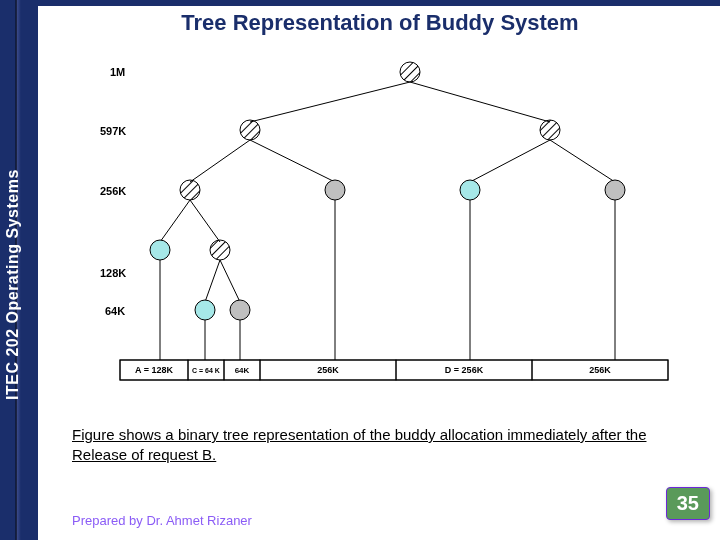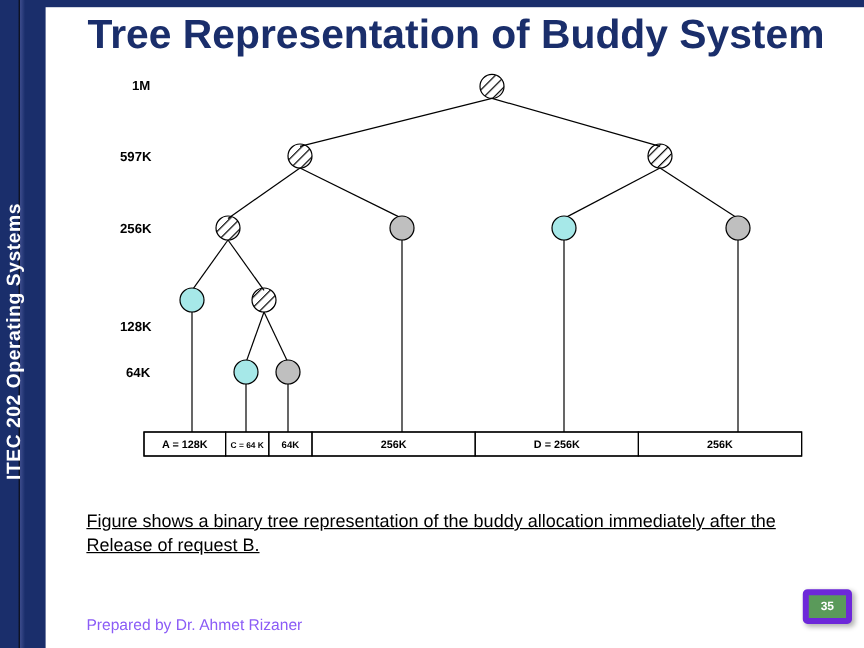--- a/index.html
+++ b/index.html
@@ -1,24 +1,24 @@
 <!DOCTYPE html>
 <html><head>
 <meta charset="utf-8">
 <style>
   * { margin: 0; padding: 0; box-sizing: border-box; }
   body { width: 720px; height: 540px; background: #fff; font-family: Arial, sans-serif; position: relative; overflow: hidden; }
   .top-bar { position: absolute; top: 0; left: 0; right: 0; height: 6px; background: #1a2e6b; }
   .left-bar { position: absolute; top: 0; left: 0; bottom: 0; width: 38px; background: linear-gradient(90deg, #1a2e6b 40%, #000 42%, #3a4a8a 45%, #1a2e6b 55%); }
   .side-label { position: absolute; left: 4px; top: 260px; transform: rotate(-90deg); transform-origin: left top; color: #fff; font-weight: bold; font-size: 16px; white-space: nowrap; letter-spacing: 0.5px; }
-  .title { position: absolute; top: 10px; left: 50px; right: 10px; text-align: center; font-size: 34px; font-weight: bold; color: #1a2e6b; }
+  .title { position: absolute; top: 10px; left: 50px; right: 10px; text-align: center; font-size: 22px; font-weight: bold; color: #1a2e6b; }
   .diagram { position: absolute; top: 60px; left: 50px; width: 640px; height: 350px; }
   .caption { position: absolute; left: 72px; top: 425px; right: 30px; font-size: 15px; color: #000; line-height: 1.3; text-decoration: underline; }
   .footer { position: absolute; left: 72px; bottom: 12px; font-size: 13px; color: #8b5cf6; }
-  .page-badge { position: absolute; right: 10px; bottom: 20px; background: #5a9a5a; border: 5px solid #6d28d9; border-radius: 4px; padding: 4px 10px; color: #fff; font-weight: bold; font-size: 10px; box-shadow: 2px 2px 4px rgba(0,0,0,0.3); }
+  .page-badge { position: absolute; right: 10px; bottom: 20px; background: #5a9a5a; border: 1px solid #6d28d9; border-radius: 4px; padding: 4px 10px; color: #fff; font-weight: bold; font-size: 20px; box-shadow: 2px 2px 4px rgba(0,0,0,0.3); }
   .ylabel { position: absolute; font-size: 11px; font-weight: bold; color: #000; text-align: right; }
   .mem-label { font-size: 9px; font-weight: bold; text-anchor: middle; }
 </style>
 </head>
 <body>
 
 <div class="top-bar"></div>
 <div class="left-bar">
   <div class="side-label" style="top:400px;">ITEC 202 Operating Systems</div>
 </div>

